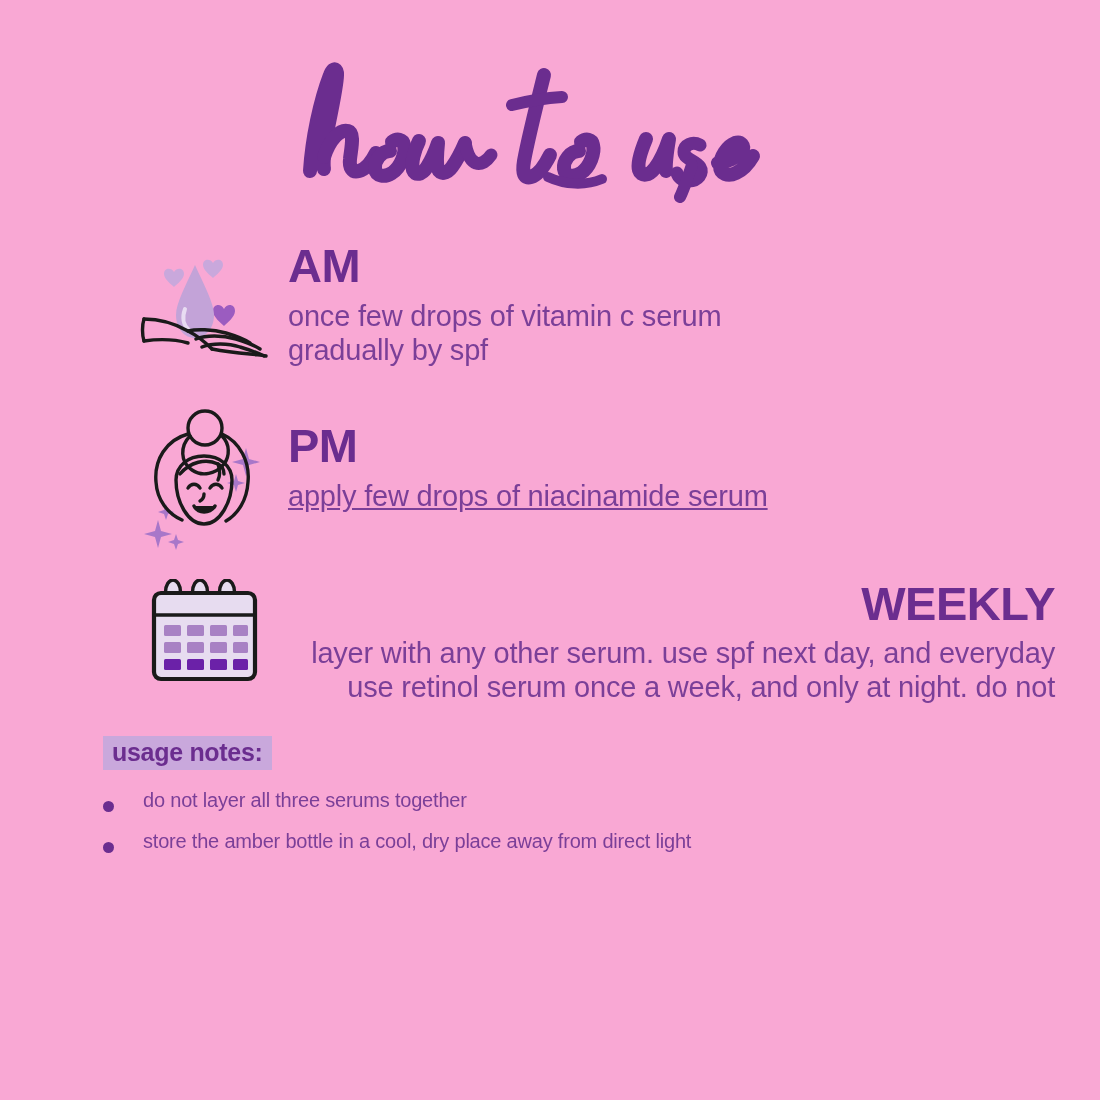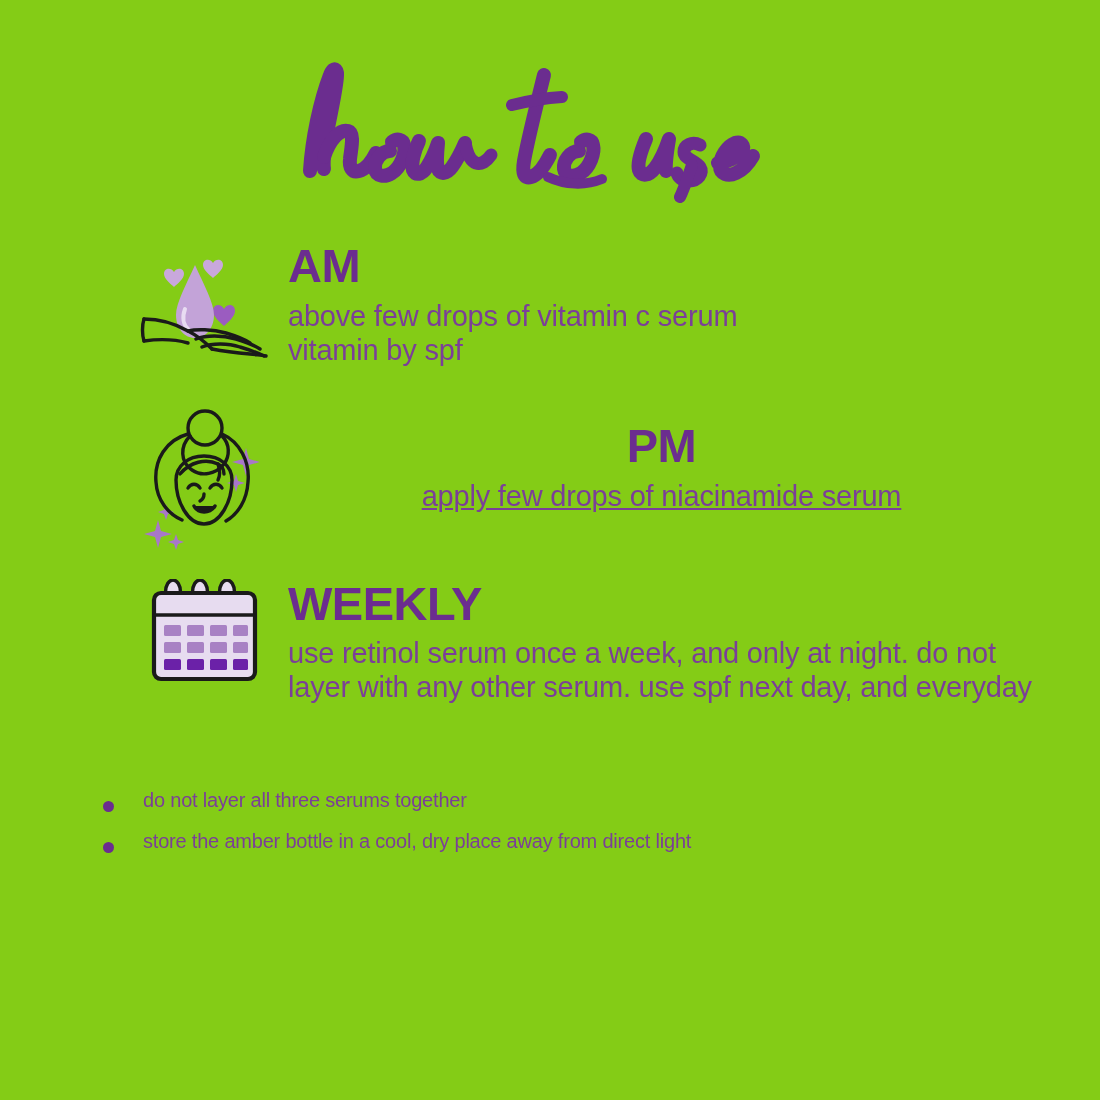--- a/index.html
+++ b/index.html
@@ -13,21 +13,21 @@
     background: #e7dcf0;
     font-family: "Liberation Sans", sans-serif;
     overflow: hidden;
     position: relative;
   }
 
   .page {
     position: relative;
     width: 1100px;
     height: 1100px;
-    background: #84cc16;
+    background: #f9a8d4;
   }
 
   
   .title-wrap {
     position: absolute;
     left: 0;
     top: 48px;
     width: 1100px;
     height: 160px;
     display: flex;
@@ -67,28 +67,28 @@
   
   #step-am { left: 135px; top: 232px; width: 900px; }
   #step-am .step-icon { width: 140px; height: 130px; }
   #step-am .step-body { padding-left: 13px; padding-top: 10px; }
   #step-am .step-title { font-size: 47px; margin-bottom: 10px; }
   #step-am .step-desc { font-size: 29px; }
 
   
   #step-pm { left: 135px; top: 408px; width: 900px; }
   #step-pm .step-icon { width: 140px; height: 145px; }
-  #step-pm .step-body { padding-left: 13px; padding-top: 14px; text-align: center; }
+  #step-pm .step-body { padding-left: 13px; padding-top: 14px; }
   #step-pm .step-title { font-size: 47px; margin-bottom: 10px; }
   #step-pm .step-desc { font-size: 29px; text-decoration: underline; }
 
   
   #step-weekly { left: 135px; top: 578px; width: 920px; }
   #step-weekly .step-icon { width: 140px; height: 110px; }
-  #step-weekly .step-body { padding-left: 13px; padding-top: 2px; }
+  #step-weekly .step-body { padding-left: 13px; padding-top: 2px; text-align: right; }
   #step-weekly .step-title { font-size: 47px; margin-bottom: 9px; }
   #step-weekly .step-desc { font-size: 29px; }
 
   
   .notes-heading-wrap {
     position: absolute;
     left: 103px;
     top: 736px;
   }
   .notes-heading {
@@ -181,22 +181,22 @@
           <path d="M56 104 C66 100 82 100 96 104 C106 107 114 110 120 114"></path>
           <path d="M62 112 C72 108 88 108 100 112 C110 115 118 118 124 121"></path>
           <path d="M72 114 C82 116 98 118 110 119 C118 120 122 120 126 121"></path>
           <path d="M4 84 C2 90 2 100 4 106"></path>
         </g>
       </svg>
     </div>
     <div class="step-body">
       <div class="step-title">AM</div>
       <div class="step-desc">
-        <div>above few drops of vitamin c serum</div>
-        <div>vitamin by spf</div>
+        <div>once few drops of vitamin c serum</div>
+        <div>gradually by spf</div>
       </div>
     </div>
   </div>
 
   <div class="step" id="step-pm">
     <div class="step-icon">
       <svg width="130" height="145" viewBox="0 0 130 145">
 
         <g fill="#a877c9">
           <path d="M106 40 L109 51 L120 54 L109 57 L106 68 L103 57 L92 54 L103 51 Z"></path>
@@ -269,26 +269,29 @@
           <rect x="19" y="80" width="17" height="11" rx="1.5"></rect>
           <rect x="42" y="80" width="17" height="11" rx="1.5"></rect>
           <rect x="65" y="80" width="17" height="11" rx="1.5"></rect>
           <rect x="88" y="80" width="15" height="11" rx="1.5"></rect>
         </g>
       </svg>
     </div>
     <div class="step-body">
       <div class="step-title">WEEKLY</div>
       <div class="step-desc">
+        <div>layer with any other serum. use spf next day, and everyday</div>
         <div>use retinol serum once a week, and only at night. do not</div>
-        <div>layer with any other serum. use spf next day, and everyday</div>
       </div>
     </div>
   </div>
 
+  <div class="notes-heading-wrap">
+    <span class="notes-heading">usage notes:</span>
+  </div>
 
   <ul class="notes-list">
     <li class="note-item">
       <span class="bullet"></span>
       <span>do not layer all three serums together</span>
     </li>
     <li class="note-item">
       <span class="bullet"></span>
       <span>store the amber bottle in a cool, dry place away from direct light</span>
     </li>

